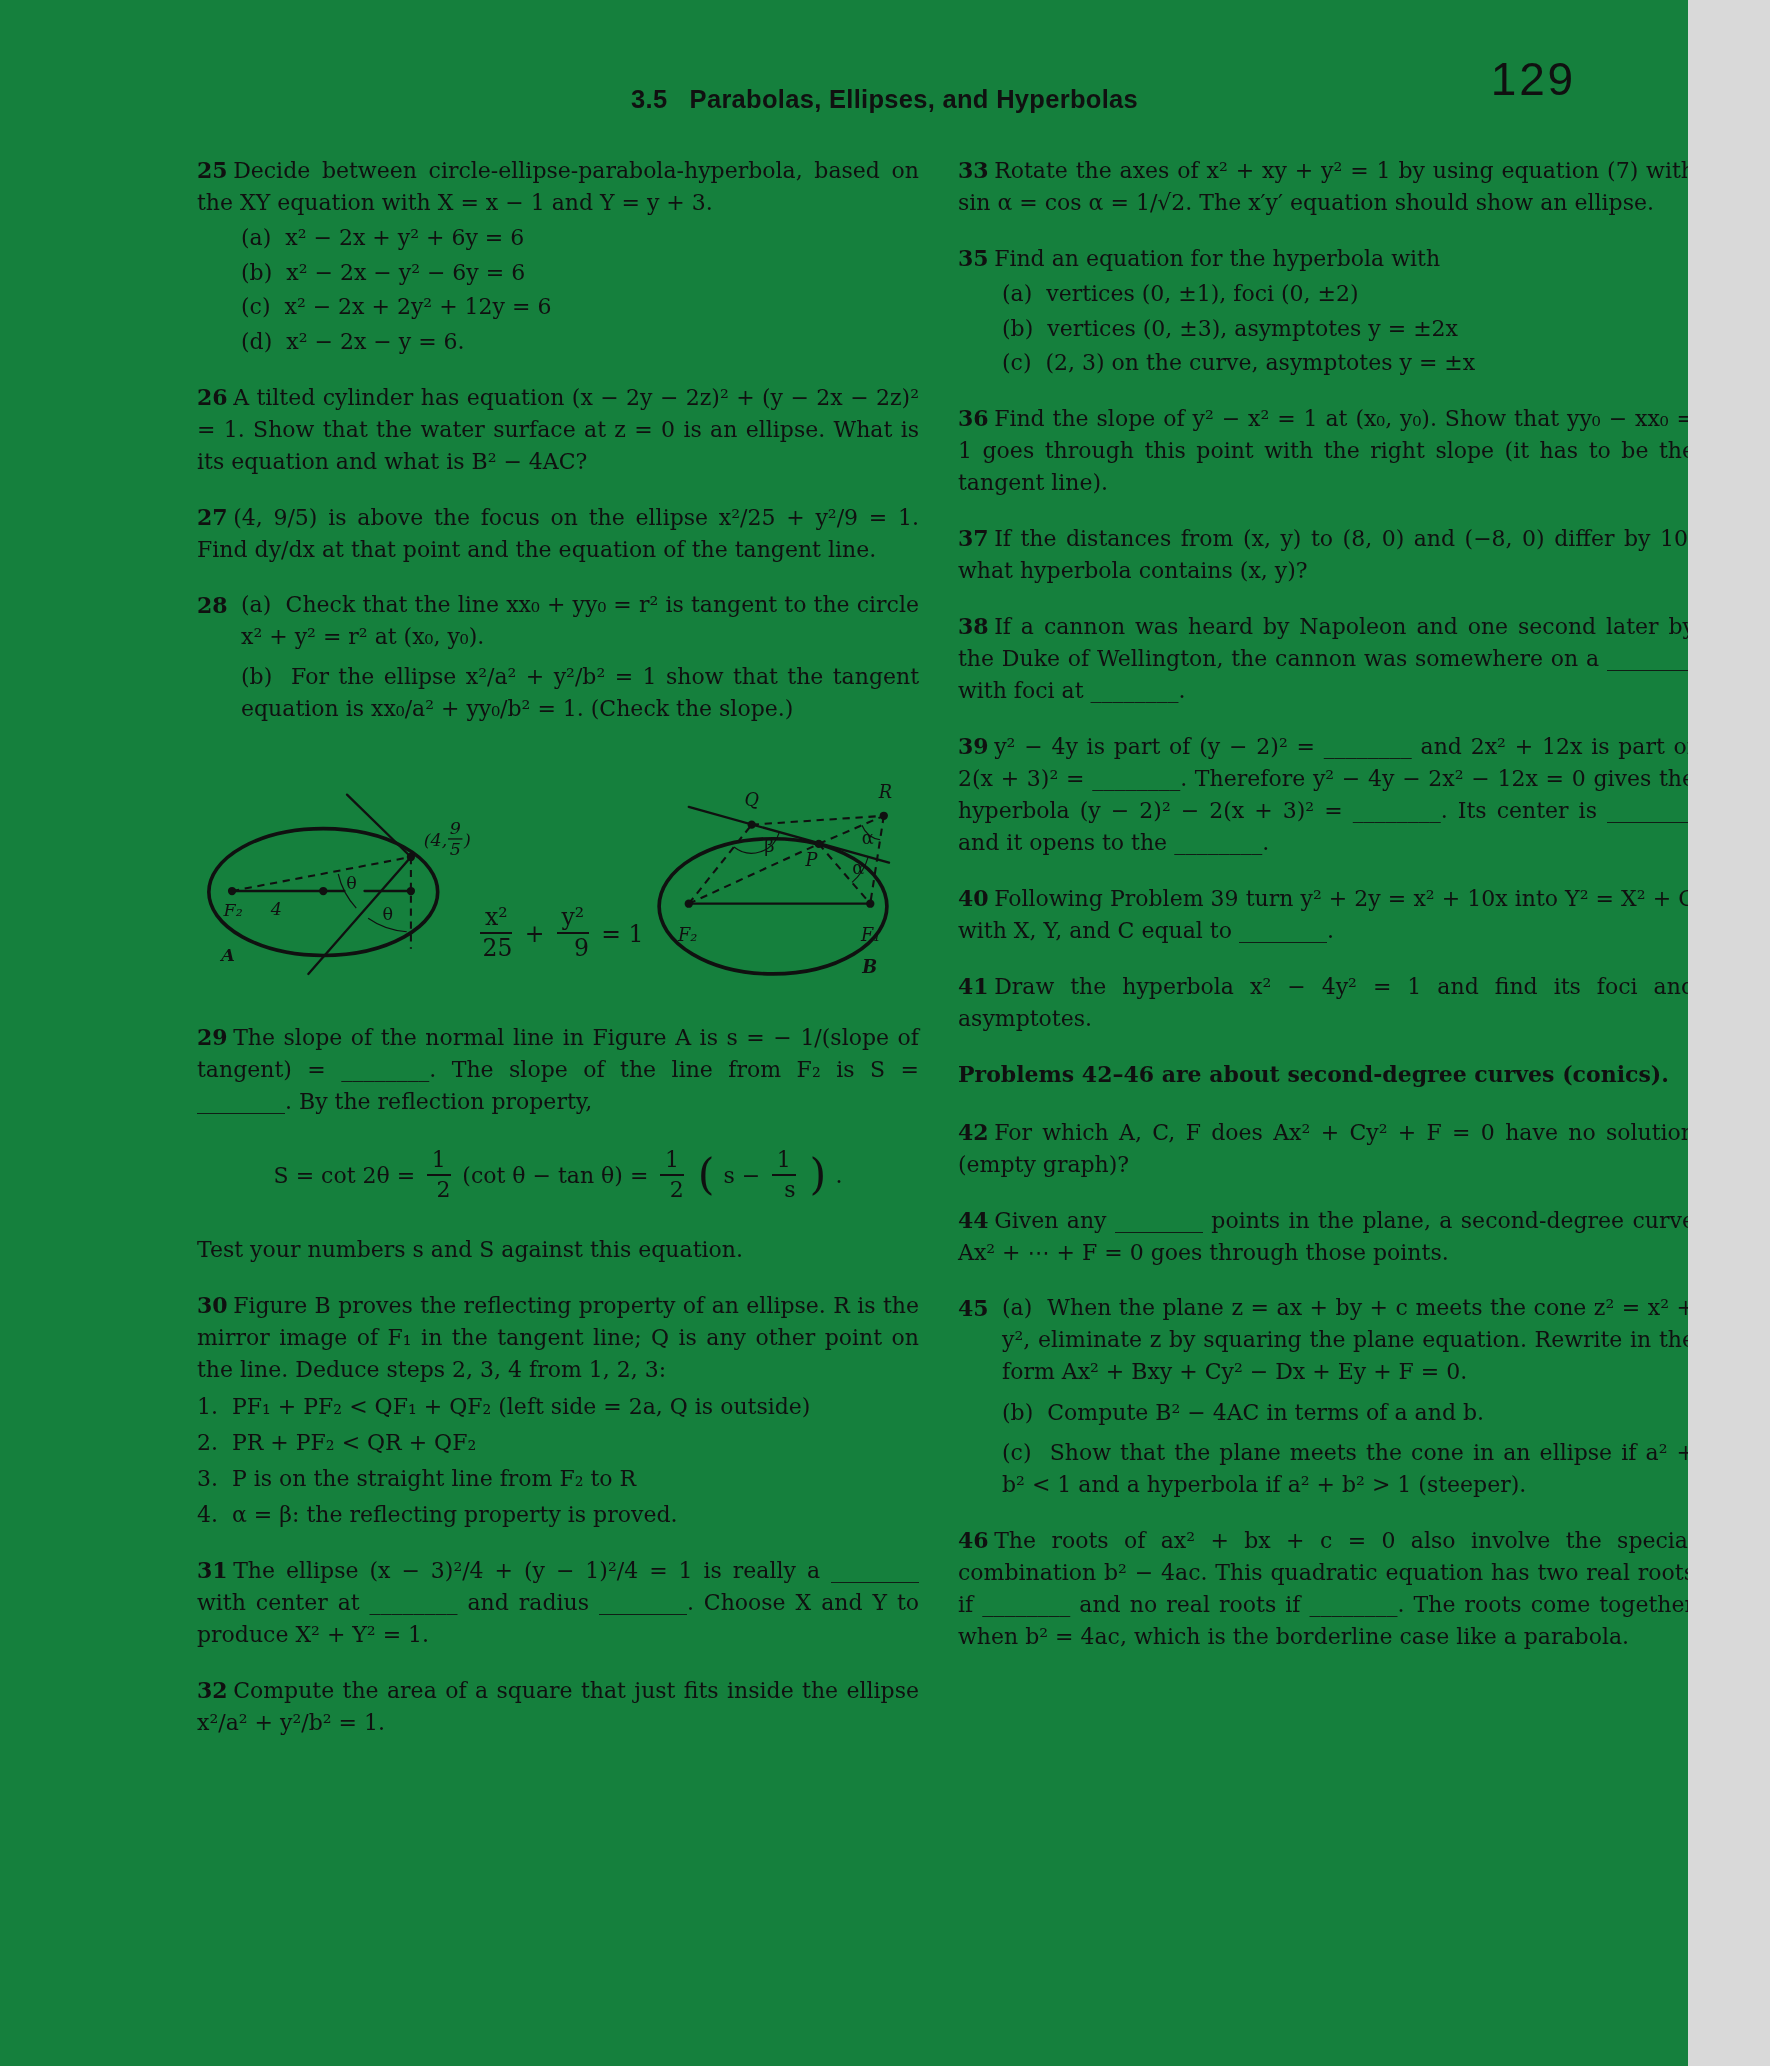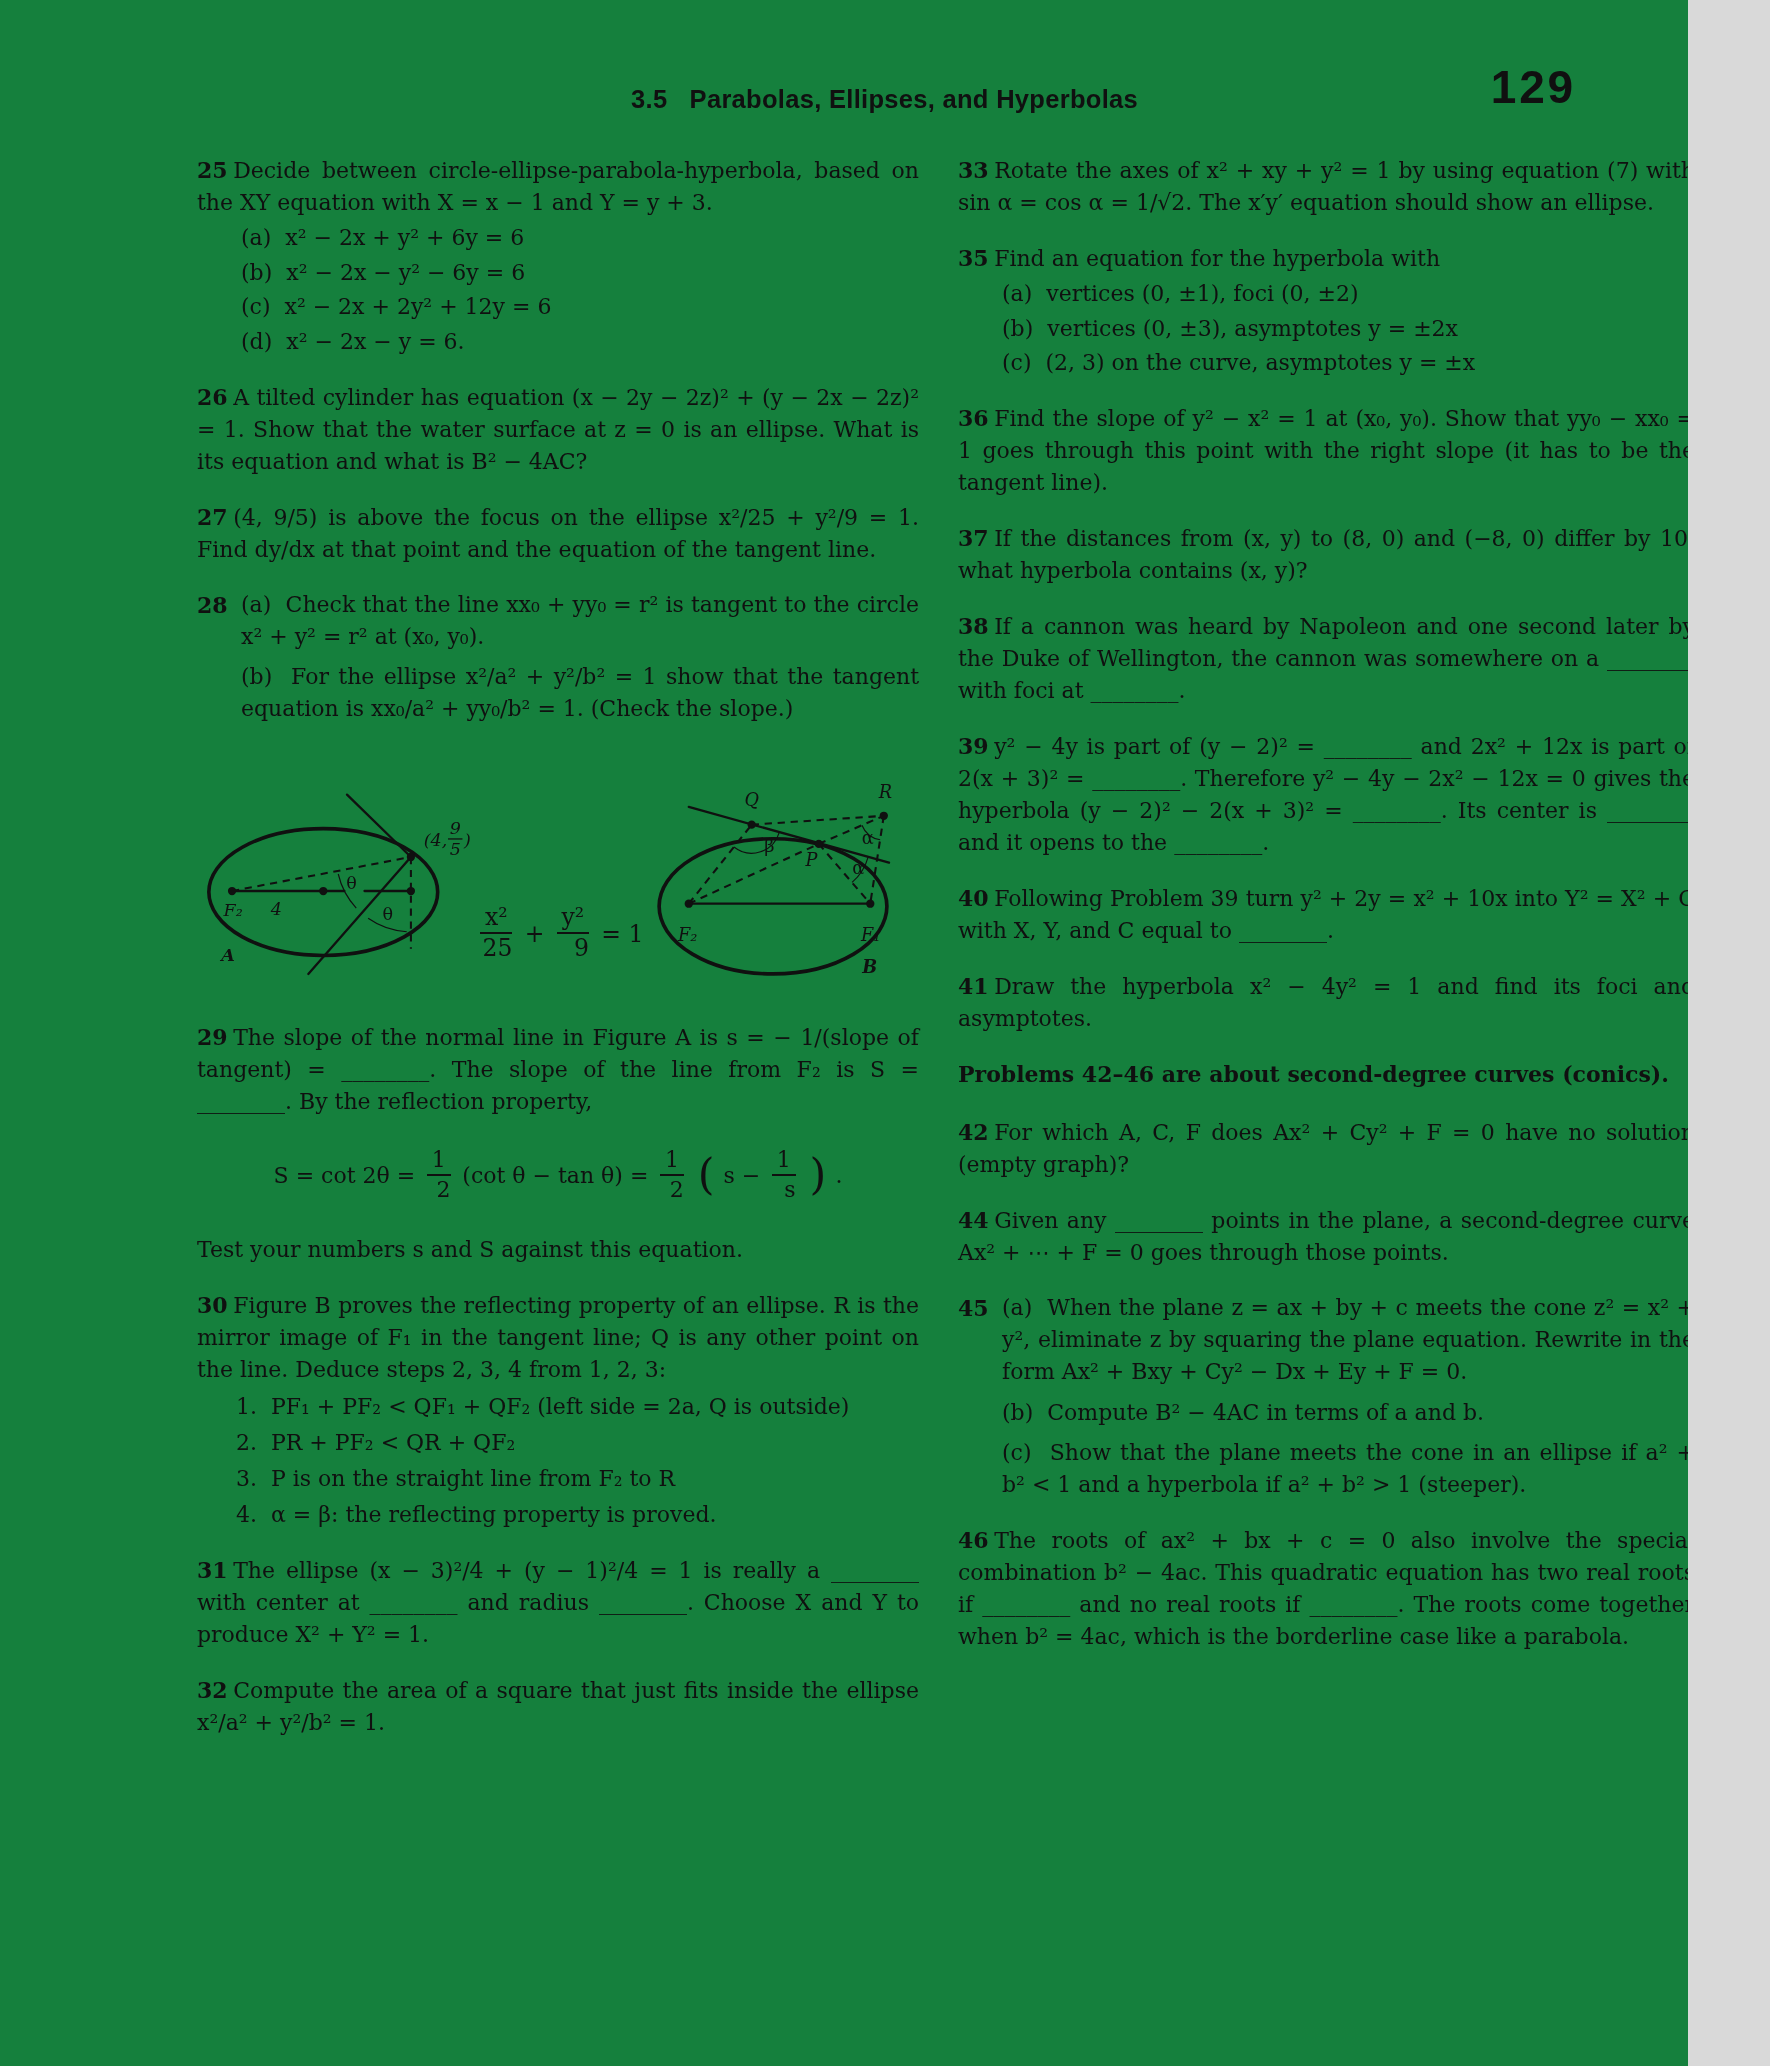--- a/index.html
+++ b/index.html
@@ -7,34 +7,34 @@
     position:relative;width:1688px;height:2066px;background:#15803d;
     font-family:"DejaVu Serif","Liberation Serif","DejaVu Sans",serif;
     font-size:22px;line-height:32px;color:#101010;overflow:hidden;
   }
   .section-title{
     position:absolute;top:83px;left:50%;transform:translateX(-42%);
     font-family:"Liberation Sans","DejaVu Sans",sans-serif;
     font-weight:700;font-size:25.5px;letter-spacing:0.3px;white-space:nowrap;
   }
   .page-number{
-    position:absolute;top:64px;right:112px;
+    position:absolute;top:56px;right:112px;
     font-family:"Liberation Sans","DejaVu Sans",sans-serif;
-    font-size:46px;font-weight:700;letter-spacing:2.8px;line-height:1;
+    font-size:46px;font-weight:400;letter-spacing:2.8px;line-height:1;
   }
   .content{position:absolute;left:197px;top:154px;width:1498px;display:flex;gap:39px;}
   .col{width:722px;}
   .col.right{width:738px;}
   .problem{margin-bottom:23px;text-align:justify;}
   .pnum{font-weight:700;padding-right:5.5px;}
   .part{margin-left:44px;text-align:justify;margin-top:2.8px;}
   .hang{position:relative;padding-left:44px;}
   .hang .pnum{position:absolute;left:0;top:0;}
   .hang .part{margin-left:0;margin-bottom:8.3px;margin-top:0;}
-  .step{margin-left:39px;margin-top:4.1px;text-align:left;}
+  .step{margin-top:4.1px;text-align:left;}
   .disp-eq{text-align:center;margin:30px 0 28px;white-space:nowrap;}
   .frac{display:inline-block;vertical-align:middle;text-align:right;margin:0 4.8px;position:relative;top:-2.8px;}
   .frac .fn{display:block;padding:0 4.8px;border-bottom:2.1px solid #101010;line-height:28px;}
   .frac .fd{display:block;line-height:28px;}
   .bigp{font-size:43px;font-weight:400;vertical-align:middle;line-height:0;position:relative;top:-3.4px;margin:0 2.1px;}
   .figure-row{display:flex;margin:14px 0 21px;}
   .fig-eq{margin-top:157px;font-size:23.5px;white-space:nowrap;flex:0 0 auto;}
   .fig-eq .frac .fn{line-height:29px;}
   .fig-eq .frac .fd{line-height:29px;}
   .conics-heading{font-weight:700;margin:5.5px 0 26px;text-align:left;}

